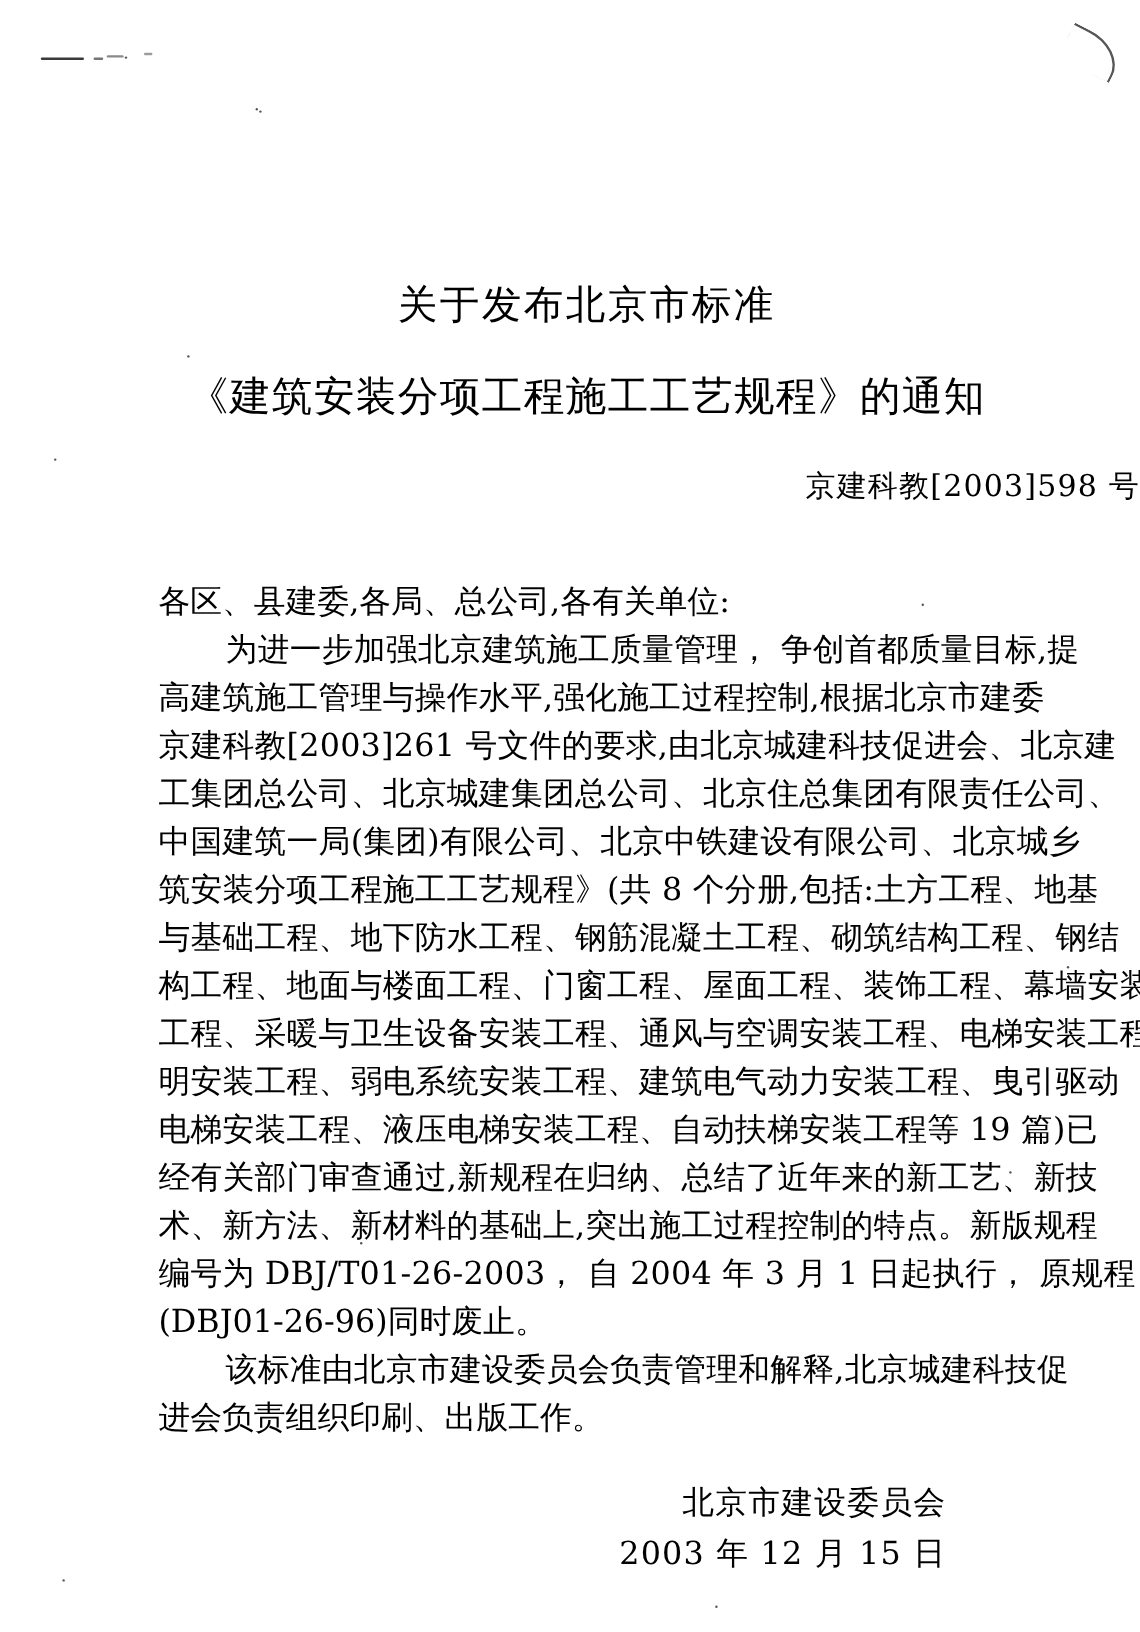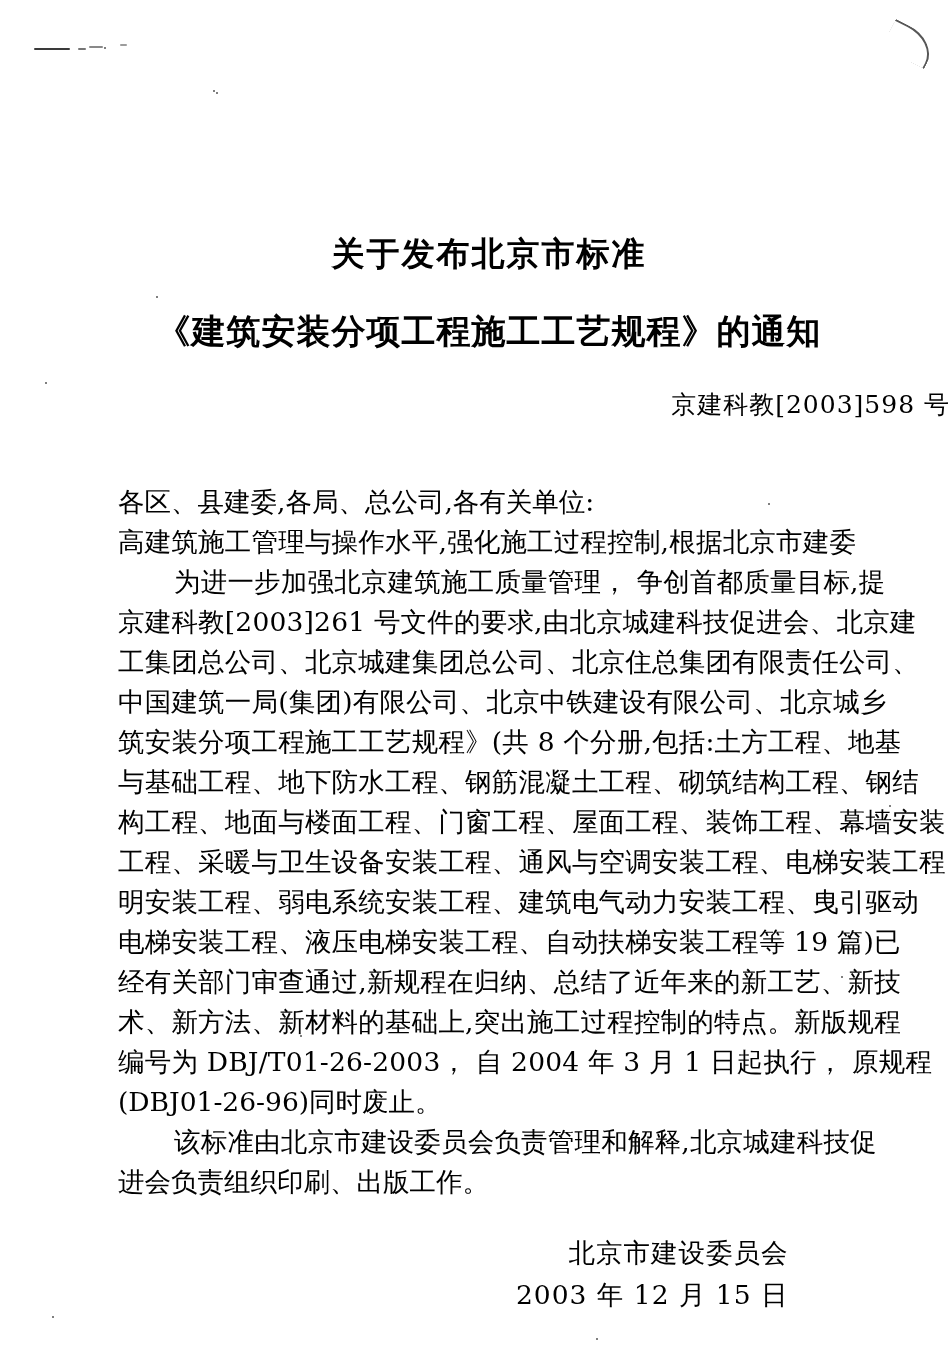--- a/index.html
+++ b/index.html
@@ -57,21 +57,21 @@
     right: 0;
     top: 228px;
     text-align: center;
   }
   .title-line {
     font-family: "DejaVu Serif", "Liberation Serif", serif;
     font-size: 33px;
     line-height: 52px;
     letter-spacing: 2px;
     white-space: nowrap;
-    font-weight: 700;
+    font-weight: 400;
     padding-left: 28px;
   }
   .title-line.line2 {
     font-size: 34px;
     letter-spacing: 1px;
     margin-top: 25px;
   }
 
   
   .docnum {
@@ -91,20 +91,21 @@
     left: 118px;
     top: 482px;
     width: 714px;
   }
   .bline {
     font-size: 26.5px;
     line-height: 40px;
     height: 40px;
     white-space: nowrap;
     letter-spacing: 0px;
+    margin-left: 14px;
   }
   .bline.indent {
     padding-left: 56px;
   }
   
   .bline.wide {
     letter-spacing: 0.2px;
   }
 
   
@@ -146,22 +147,22 @@
 
   <div class="title-block">
     <div class="title-line line1">关于发布北京市标准</div>
     <div class="title-line line2">《建筑安装分项工程施工工艺规程》的通知</div>
   </div>
 
   <div class="docnum">京建科教[2003]598 号</div>
 
   <div class="body-block">
     <div class="bline">各区、县建委,各局、总公司,各有关单位:</div>
+    <div class="bline indent wide">为进一步加强北京建筑施工质量管理， 争创首都质量目标,提</div>
     <div class="bline wide">高建筑施工管理与操作水平,强化施工过程控制,根据北京市建委</div>
-    <div class="bline indent wide">为进一步加强北京建筑施工质量管理， 争创首都质量目标,提</div>
     <div class="bline wide">京建科教[2003]261 号文件的要求,由北京城建科技促进会、北京建</div>
     <div class="bline wide">工集团总公司、北京城建集团总公司、北京住总集团有限责任公司、</div>
     <div class="bline wide">中国建筑一局(集团)有限公司、北京中铁建设有限公司、北京城乡</div>
     <div class="bline wide">筑安装分项工程施工工艺规程》(共 8 个分册,包括:土方工程、地基</div>
     <div class="bline wide">与基础工程、地下防水工程、钢筋混凝土工程、砌筑结构工程、钢结</div>
     <div class="bline wide">构工程、地面与楼面工程、门窗工程、屋面工程、装饰工程、幕墙安装</div>
     <div class="bline wide">工程、采暖与卫生设备安装工程、通风与空调安装工程、电梯安装工程</div>
     <div class="bline wide">明安装工程、弱电系统安装工程、建筑电气动力安装工程、曳引驱动</div>
     <div class="bline wide">电梯安装工程、液压电梯安装工程、自动扶梯安装工程等 19 篇)已</div>
     <div class="bline wide">经有关部门审查通过,新规程在归纳、总结了近年来的新工艺、新技</div>

